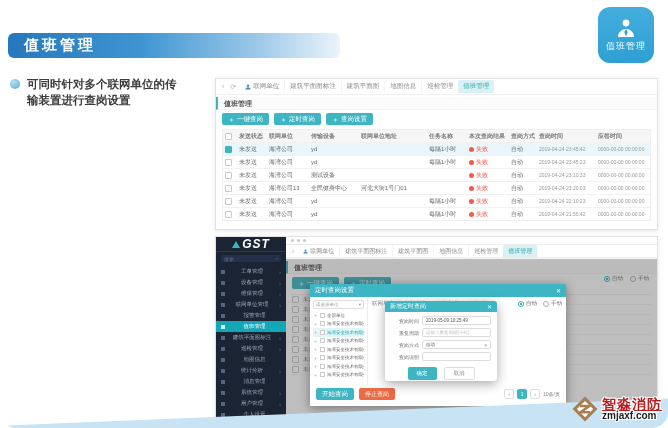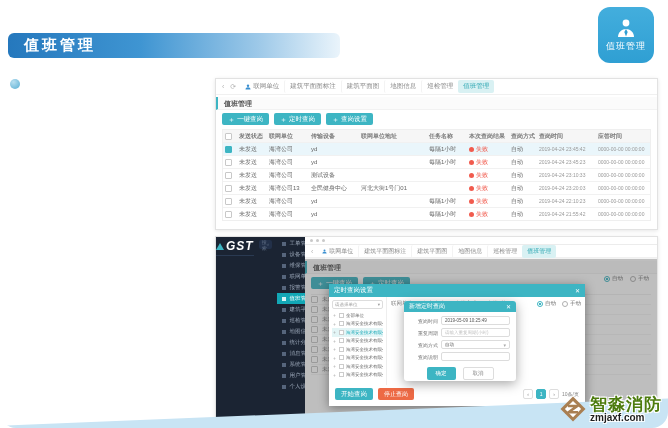--- a/index.html
+++ b/index.html
@@ -55,21 +55,21 @@
   .c-cb{width:14px;} .c-status{width:30px;} .c-unit{width:42px;} .c-device{width:50px;}
   .c-address{width:68px;} .c-task{width:40px;} .c-result{width:42px;} .c-mode{width:28px;}
   .c-time{width:59px;} .c-answer{width:58px;}
   .ttime { font-size:5px; color:#999; }
   .cb { width:7px; height:7px; border:1px solid #c8c8c8; border-radius:1px; background:#fff; display:inline-block; }
   .cb.checked { background:#3db5c3; border-color:#3db5c3; }
   .rdot { width:5px; height:5px; border-radius:50%; background:#f15b4e; display:inline-block; }
   .rtxt { color:#f15b4e; }
 
   
-  .gst-sidebar { width:89px; background:#1b2433; color:#97a3b4; flex:none; display:flex; flex-direction:row; }
+  .gst-sidebar { width:70px; background:#1b2433; color:#97a3b4; flex:none; display:flex; flex-direction:column;text-align:center; }
   .gst-logo { height:19px; display:flex; align-items:center; justify-content:center; gap:2px;
               color:#fff; font-size:12px; font-weight:bold; font-style:italic; letter-spacing:1px;
               border-bottom:1px solid #2a3a52; }
   .gst-flame { width:0; height:0; border-left:4px solid transparent; border-right:4px solid transparent;
                border-bottom:7px solid #3db5c3; }
   .gst-search { margin:3px 5px; height:9px; background:#223049; border-radius:2px; color:#5d6c82;
                 font-size:5px; display:flex; align-items:center; justify-content:space-between; padding:0 3px; }
   .gst-menu { list-style:none; flex:1; margin-top:1px; }
   .gst-menu li { height:11px; display:flex; align-items:center; padding:0 5px; gap:3px; font-size:5.5px; }
   .gst-menu li.active { background:#12a7b6; color:#fff; }
@@ -138,22 +138,22 @@
   .okbtn { background:#3db5c3; color:#fff; border:none; border-radius:2px; font-size:5.5px;
            padding:2px 9px; cursor:pointer; }
   .nobtn { background:#fff; color:#888; border:1px solid #ddd; border-radius:2px; font-size:5.5px;
            padding:2px 9px; cursor:pointer; }
 
   
   .bottom-band { position:absolute; left:0; bottom:0; width:100%; height:36px; background:#c8e4f4;
                  clip-path:polygon(0 94%, 100% 18%, 100% 100%, 0 100%); z-index:4; }
   .brand { position:absolute; right:6px; bottom:4px; display:flex; align-items:center; gap:2px; z-index:6; }
   .brand-txt { display:flex; flex-direction:column; line-height:1; }
-  .brand-name { font-size:17px; font-weight:bold; color:#4d7c0f;
-                text-shadow:-1px -1px 0 #fff,1px -1px 0 #fff,-1px 1px 0 #fff,1px 1px 0 #fff; letter-spacing:1px; }
+  .brand-name { font-size:14px; font-weight:bold; color:#b91c1c;
+                text-shadow:-1px -1px 0 #fff,1px -1px 0 #fff,-1px 1px 0 #fff,1px 1px 0 #fff; letter-spacing:1px;text-decoration:underline; }
   .brand-site { font-size:10px; font-weight:bold; color:#1d1d1d;
                 text-shadow:-1px -1px 0 #fff,1px -1px 0 #fff,-1px 1px 0 #fff,1px 1px 0 #fff; }
 </style>
 </head>
 <body>
 
 <div class="stage">
 
   <div class="banner">
     <span>值班管理</span>
@@ -166,20 +166,21 @@
       <path d="M12 11 l1.7 3 -1.7 4.5 -1.7-4.5z" fill="#2f9fd3"></path>
     </svg>
     <span class="label">值班管理</span>
   </div>
 
   <ul class="bullets">
 
 
       <li>
         <span class="dot"></span>
+        <span>可同时针对多个联网单位的传输装置进行查岗设置</span>
       </li>
     </ul>
 
   <section class="shot shot1">
     <div class="tabbar">
       <span class="navic">‹</span>
       <span class="navic">⟳</span>
       <span style="display:flex;align-items:center;">
 
           <span class="tab">

